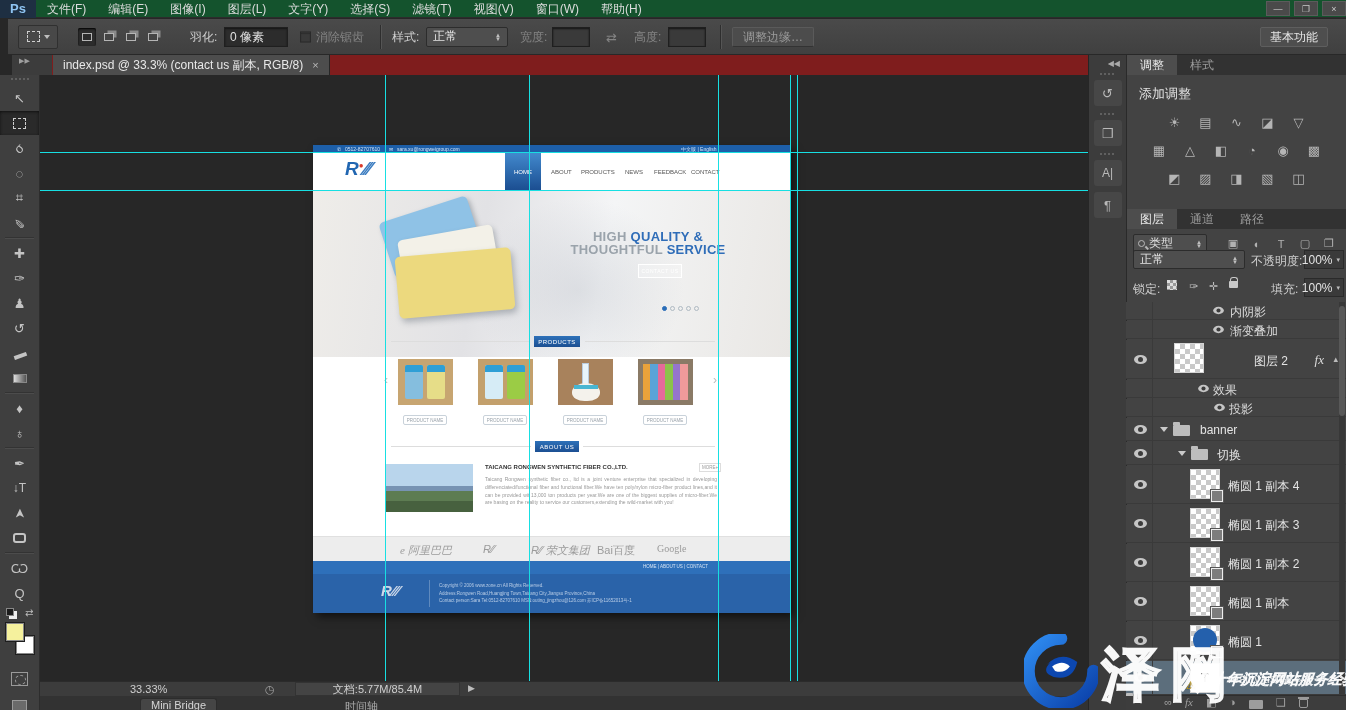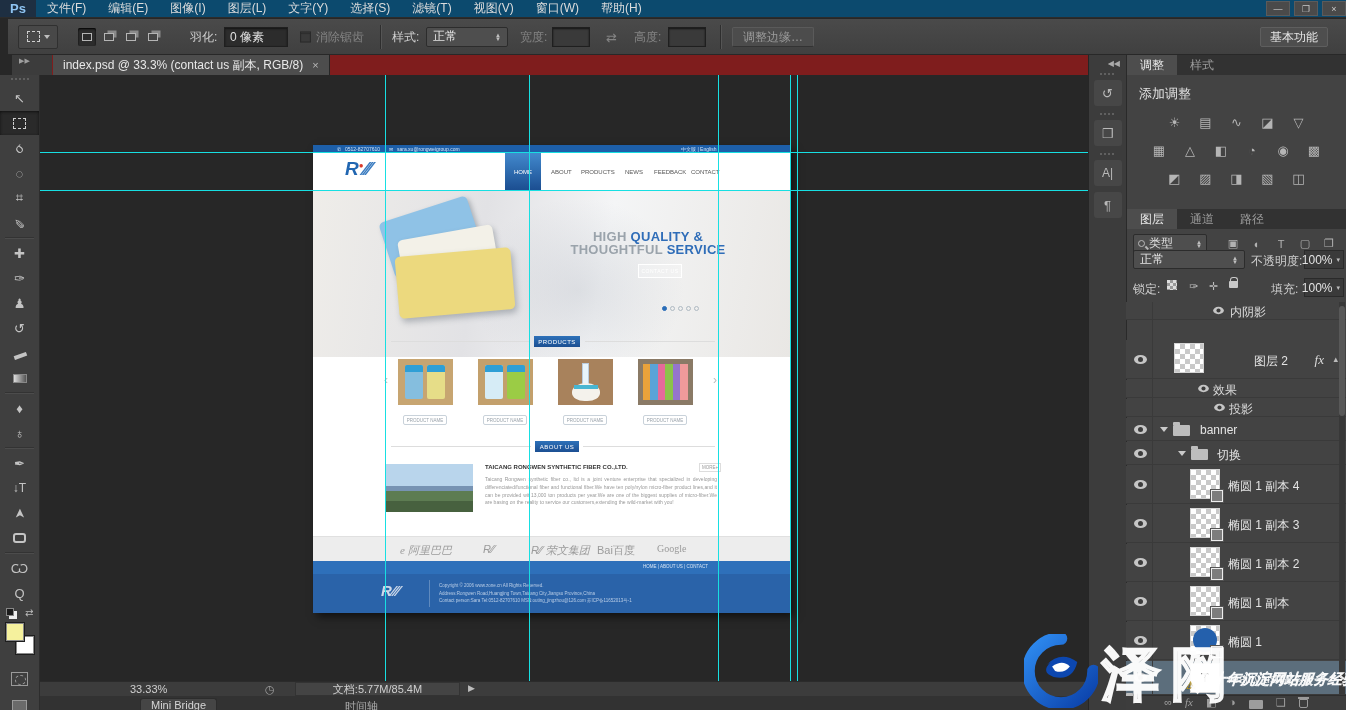--- a/index.html
+++ b/index.html
@@ -1,21 +1,21 @@
 <!DOCTYPE html>
 <html><head>
 <meta charset="utf-8">
 <style>
   *{margin:0;padding:0;box-sizing:border-box;}
   html,body{background:#1d1d1d;}
   #app{position:relative;width:1346px;height:710px;background:#272727;overflow:hidden;
        font-family:"Liberation Sans","DejaVu Sans",sans-serif;color:#d8d8d8;font-size:12px;}
   .abs{position:absolute;}
   
-  .menubar{position:absolute;left:0;top:0;width:1346px;height:18px;background:#0c4a6e;border-bottom:1px solid #2c2c2c;display:flex;align-items:flex-end;z-index:20;}
+  .menubar{position:absolute;left:0;top:0;width:1346px;height:18px;background:#14532d;border-bottom:1px solid #2c2c2c;display:flex;align-items:center;z-index:20;}
   .pslogo{width:36px;height:18px;background:#1e2f42;color:#8fc4f2;font-weight:bold;font-size:13px;display:flex;align-items:center;justify-content:center;letter-spacing:0;}
   .menuitem{padding:0 11px;color:#dcdcdc;font-size:12px;line-height:18px;cursor:default;}
   .winctrl{position:absolute;top:1px;width:24px;height:15px;background:#4a4a4a;border:1px solid #5b5b5b;color:#c9c9c9;font-size:9px;display:flex;align-items:center;justify-content:center;}
   
   .optionsbar{position:absolute;left:0;top:19px;width:1346px;height:36px;background:linear-gradient(#4a4a4a,#404040);border-bottom:1px solid #282828;z-index:20;margin-left:8px;}
   .optionsbar>*{position:absolute;top:50%;transform:translateY(-50%);}
   .toolpreset{left:10px;width:40px;height:24px;background:#484848;border:1px solid #303030;border-radius:2px;display:flex;align-items:center;justify-content:center;gap:4px;}
   .dashedbox{width:13px;height:11px;border:1px dashed #cfcfcf;display:inline-block;}
   .caret{width:0;height:0;border-left:3px solid transparent;border-right:3px solid transparent;border-top:4px solid #bdbdbd;display:inline-block;}
   .modebtn{width:18px;height:18px;display:flex;align-items:center;justify-content:center;border-radius:2px;}
@@ -453,20 +453,24 @@
         <span>100%</span>
         <span style="font-size:7px;color:#bbb;">▾</span>
       </div>
     </div>
   </div>
 
   <div class="erow" style="top:302px;height:18px;">
     <span class="eye sm" style="left:86px;top:4px;"></span>
     <span class="ename" style="left:104px;top:2px;">内阴影</span>
   </div>
+  <div class="erow" style="top:321px;height:18px;">
+    <span class="eye sm" style="left:86px;top:4px;"></span>
+    <span class="ename" style="left:104px;top:2px;">渐变叠加</span>
+  </div>
   <div class="lrow" style="top:340px;height:39px;">
     <span class="eye" style="left:8px;top:15px;"></span>
     <span class="thumb" style="left:48px;top:3px;"></span>
     <span class="lname" style="left:88px;top:13px;margin-left:40px;">图层 2</span>
     <span class="fxbadge" style="top:12px;">fx</span>
     <span class="fxarr" style="top:14px;">▴</span>
   </div>
   <div class="erow" style="top:380px;height:18px;">
     <span class="eye sm" style="left:71px;top:4px;"></span>
     <span class="ename" style="left:87px;top:2px;">效果</span>

